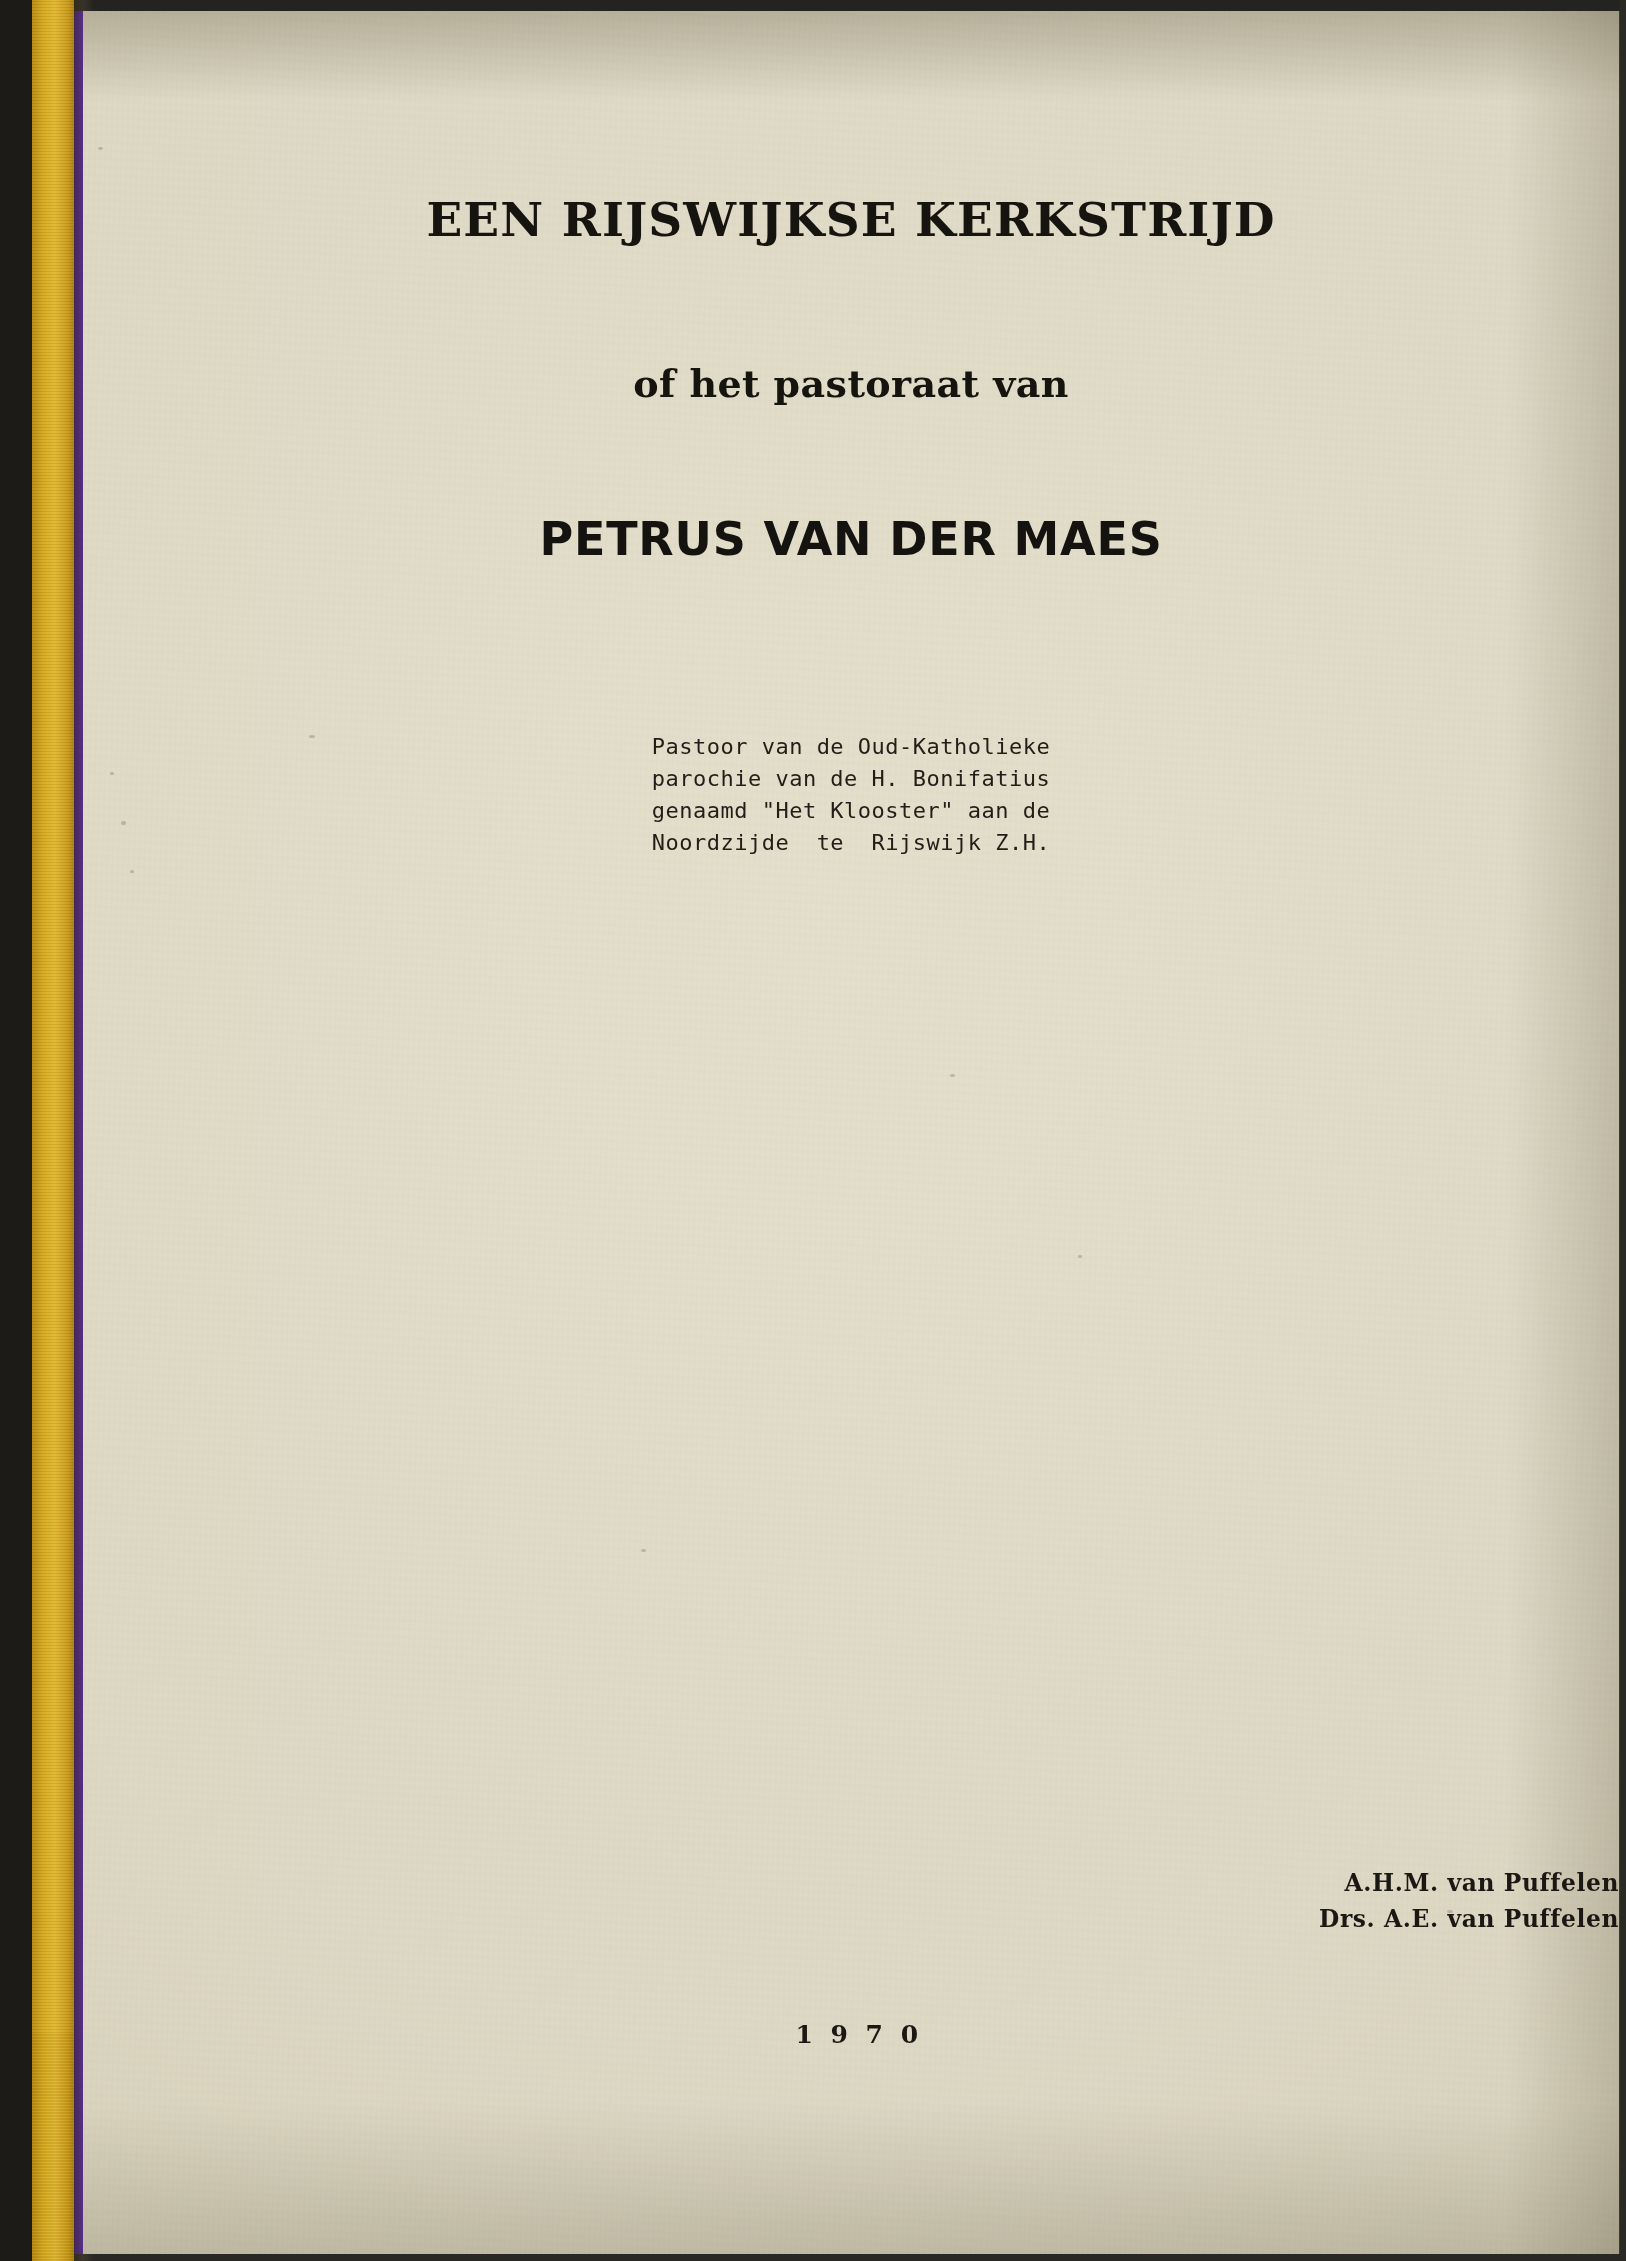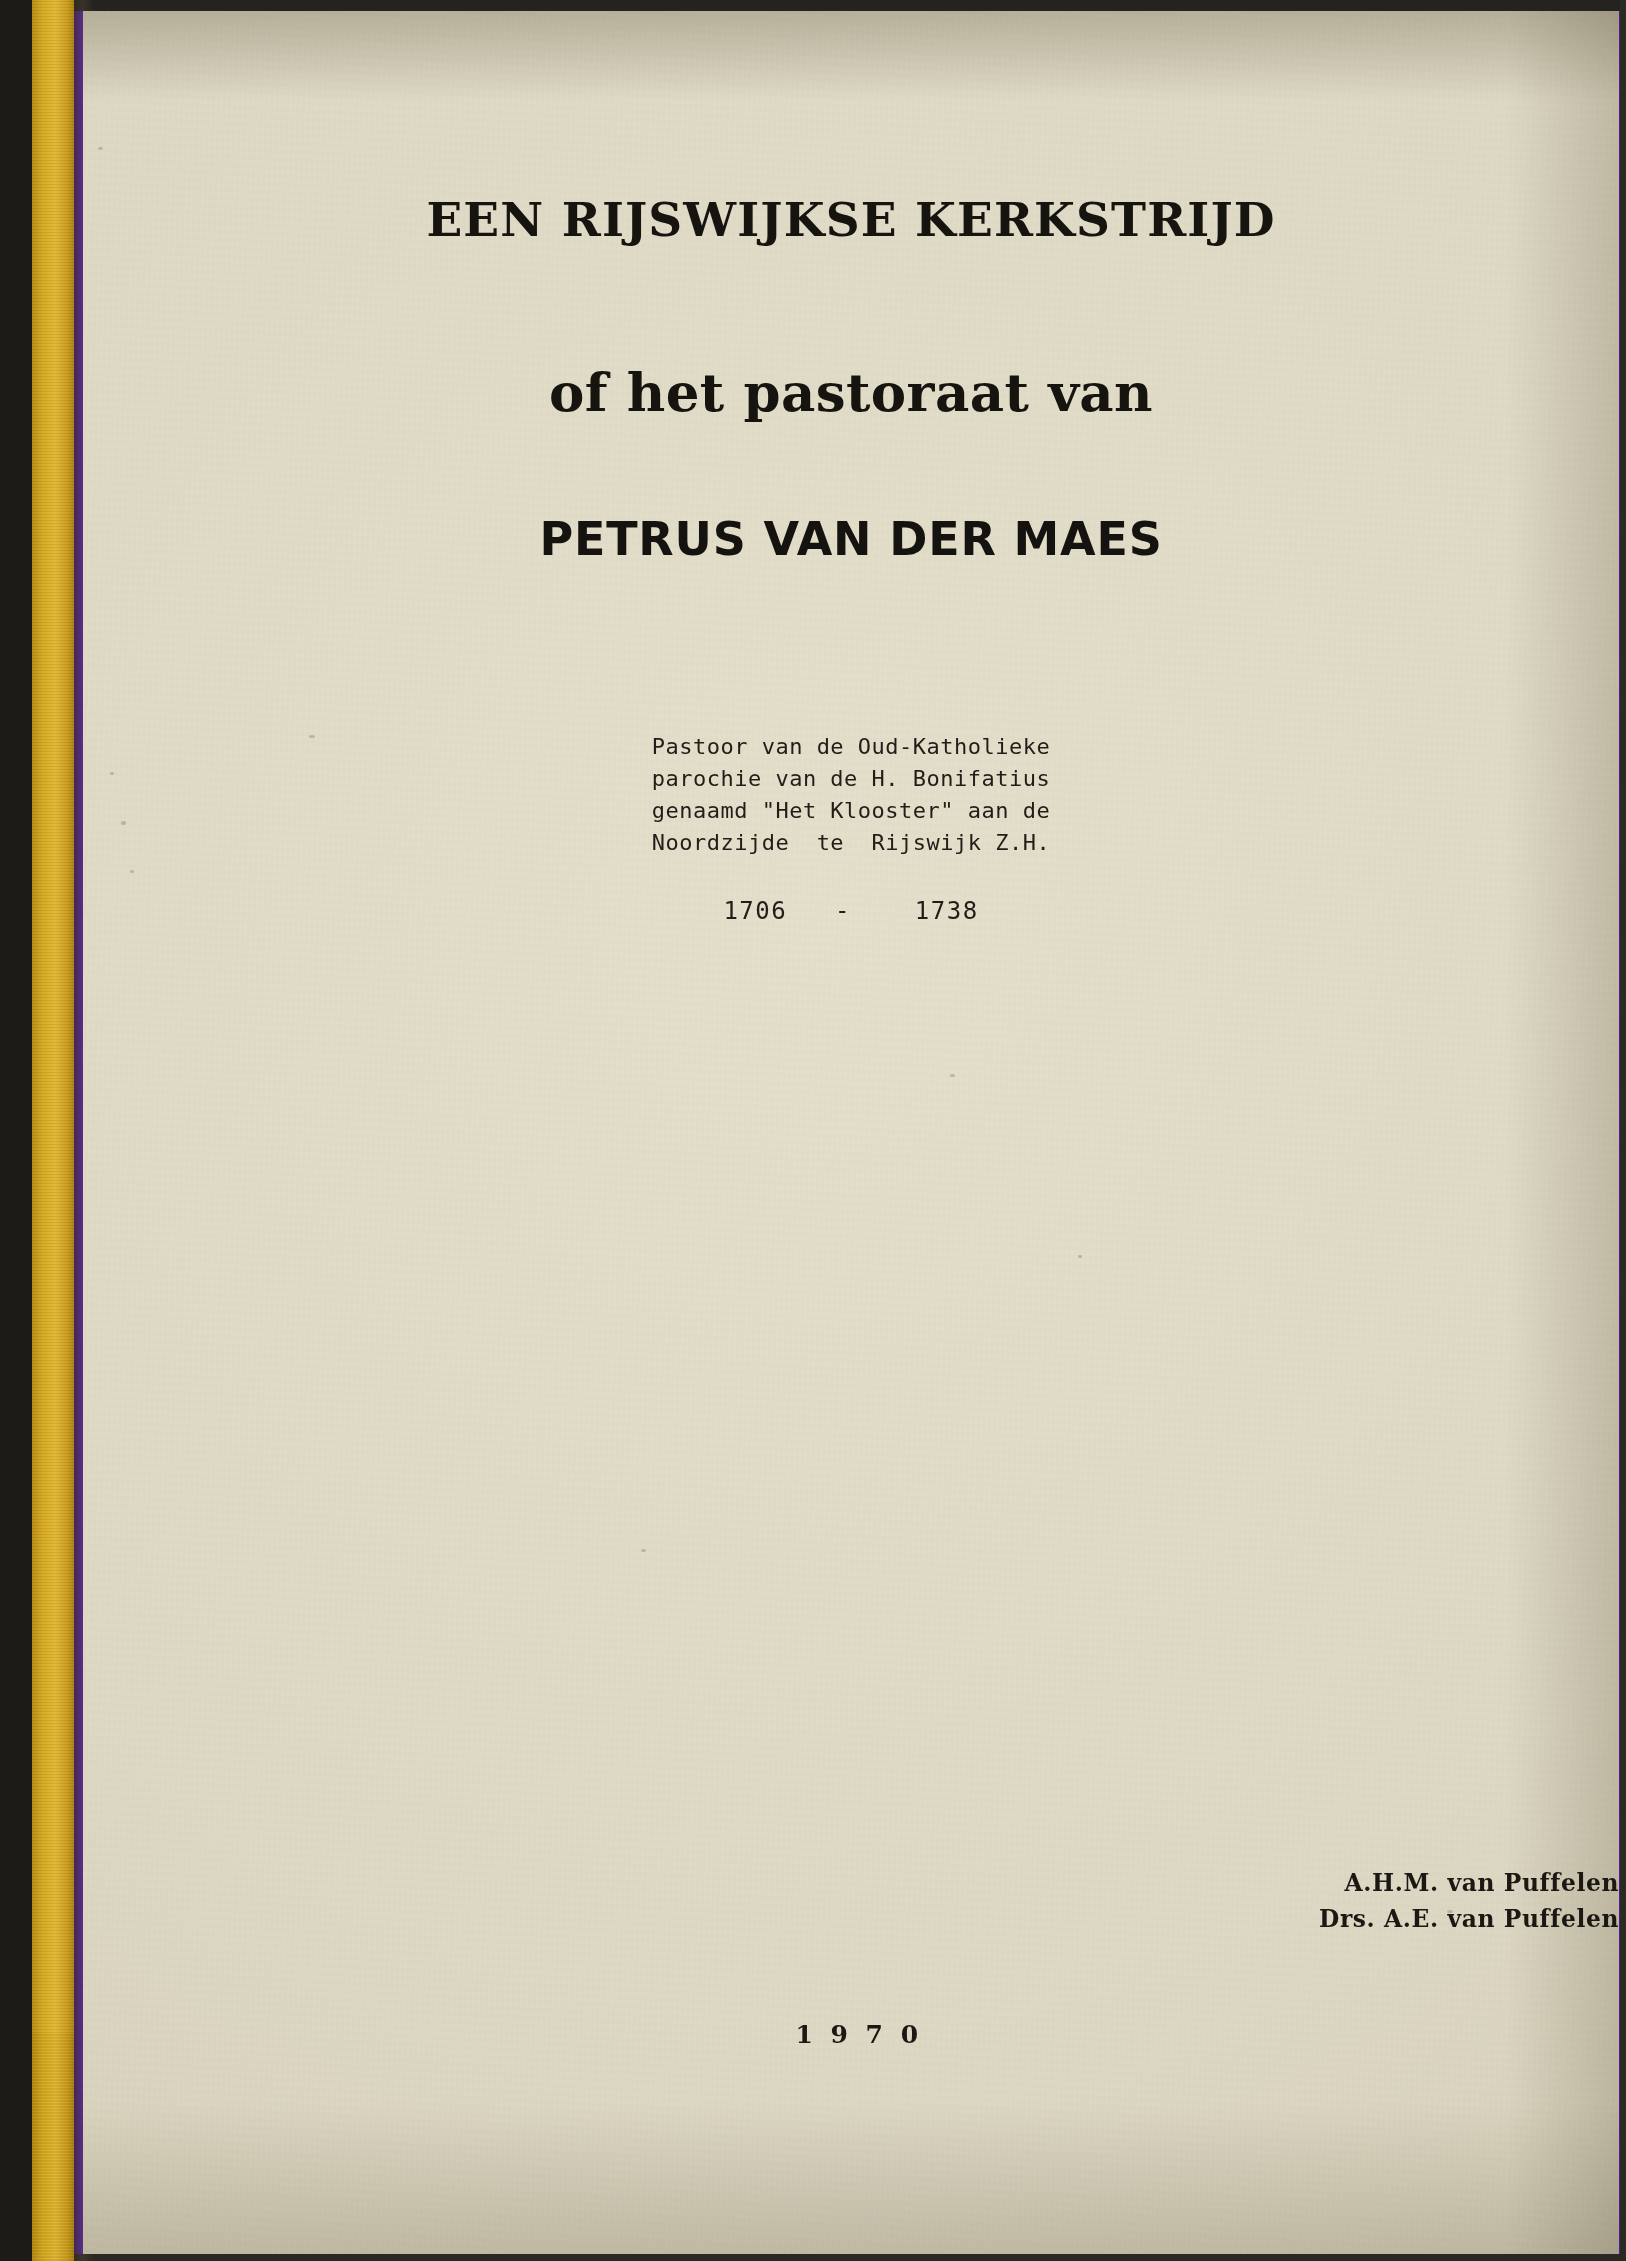--- a/index.html
+++ b/index.html
@@ -141,21 +141,21 @@
   }
 
   .title-sub {
     position: absolute;
     top: 350px;
     left: 0;
     width: 100%;
     text-align: center;
     font-family: "DejaVu Serif", serif;
     font-weight: 700;
-    font-size: 53px;
+    font-size: 38px;
     letter-spacing: 0.4px;
     color: #16140f;
   }
 
   .title-name {
     position: absolute;
     top: 501px;
     left: 0;
     width: 100%;
     text-align: center;
@@ -271,21 +271,20 @@
 
       <div class="title-name">PETRUS VAN DER MAES</div>
 
       <div class="desc-block">
         <div>Pastoor van de Oud-Katholieke</div>
         <div>parochie van de H. Bonifatius</div>
         <div>genaamd "Het Klooster" aan de</div>
         <div>Noordzijde  te  Rijswijk Z.H.</div>
       </div>
 
-      <div class="years">1706   -    1738</div>
 
 
       <div class="authors">
         <div>A.H.M. van Puffelen</div>
         <div>Drs. A.E. van Puffelen</div>
       </div>
 
       <div class="year-pub">1 9 7 0</div>
 
     </div>

